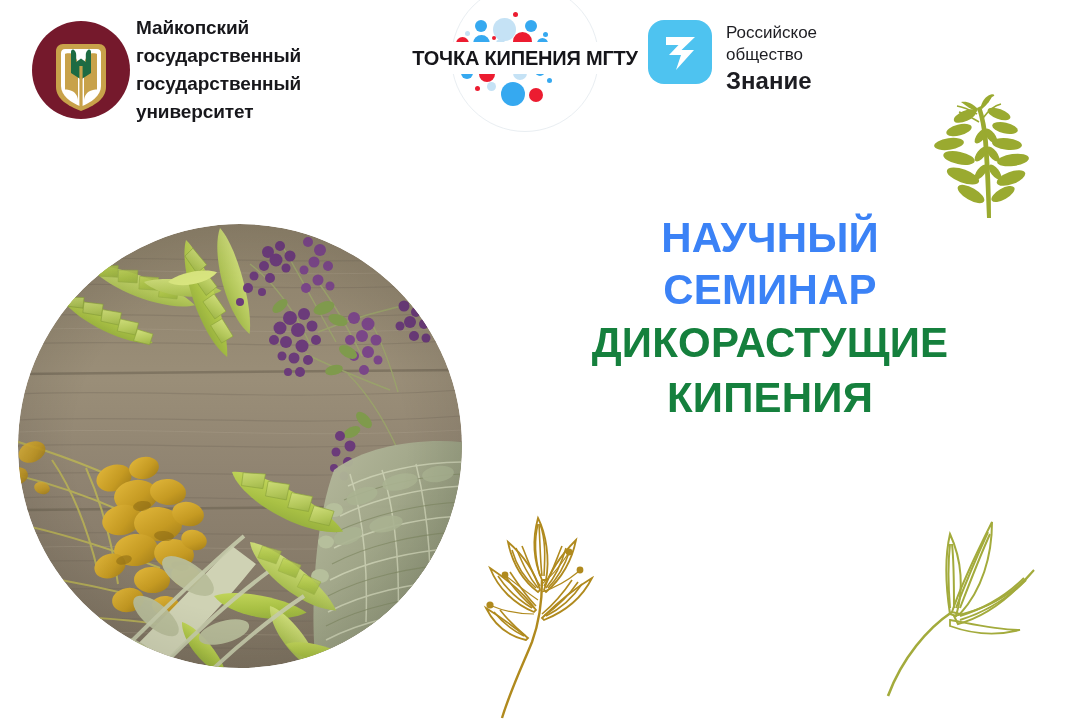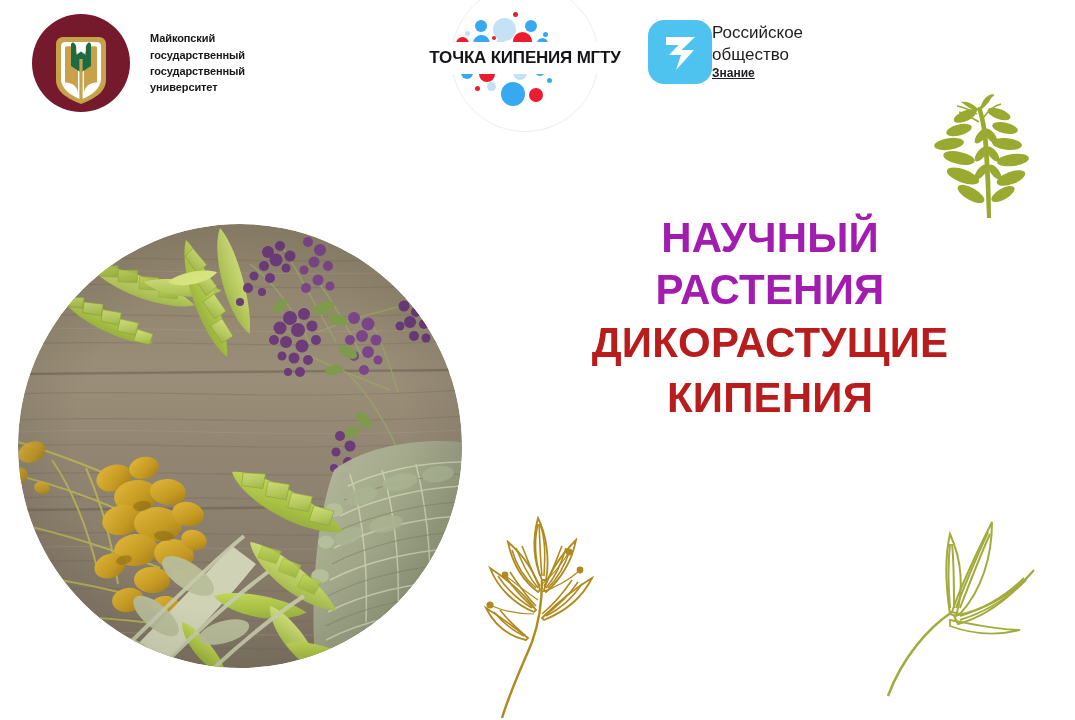--- a/index.html
+++ b/index.html
@@ -17,21 +17,21 @@
   }
 
   
   #mgtu-logo { position:absolute; left:32px; top:14px; display:flex; align-items:center; }
   #mgtu-emblem {
     width:98px; height:98px; border-radius:50%;
     background:#75192c; position:relative; flex:none;
   }
   #mgtu-emblem svg { position:absolute; left:0; top:0; }
   #mgtu-text {
-    margin-left:20px; font-size:11px; font-weight:bold;
+    margin-left:6px; font-size:19px; font-weight:bold;
     line-height:1.48; color:#17171b; letter-spacing:-0.1px;
   }
 
   
   #tk-logo { position:absolute; left:425px; top:4px; width:200px; height:108px; }
   #tk-circle {
     position:absolute; left:26px; top:0px; width:148px; height:108px;
     overflow:hidden;
   }
   #tk-circle .dot { position:absolute; border-radius:50%; }
@@ -39,51 +39,51 @@
     position:absolute; left:26px; top:-20px; width:148px; height:148px;
     border-radius:50%; border:1px solid #e9eef2;
   }
   #tk-band {
     position:absolute; left:0px; top:40px; width:200px; height:28px;
     background:#ffffff; border-radius:6px;
     box-shadow:0 0 0 2px #ffffff;
     display:flex; align-items:center; justify-content:center;
   }
   #tk-band span {
-    font-size:17px; font-weight:bold; color:#16161a;
+    font-size:20px; font-weight:bold; color:#16161a;
     letter-spacing:-0.2px; white-space:nowrap;
   }
 
   
   #znanie-logo { position:absolute; left:648px; top:20px; display:flex; align-items:flex-start; }
   #znanie-mark {
     width:64px; height:64px; border-radius:16px; background:#4ec3f0;
     position:relative; flex:none;
   }
-  #znanie-text { padding-top:2px; }
+  #znanie-text { margin-left:14px; padding-top:2px; }
   .zn-line { font-size:17px; line-height:1.28; color:#1d1d22; font-weight:400; }
-  .zn-line.bold { font-weight:bold; font-size:12px;text-decoration:underline; }
+  .zn-line.bold { font-weight:bold; font-size:24px; }
 
   
   #herb-photo {
     position:absolute; left:18px; top:224px; width:444px; height:444px;
     border-radius:50%; overflow:hidden;
   }
   #herb-photo svg { display:block; }
 
   
   #title-block {
     position:absolute; left:520px; top:212px; width:500px;
     text-align:center;
   }
   .title-line {
     font-weight:bold; letter-spacing:0.2px; white-space:nowrap;
   }
-  .title-line.dark { color:#a21caf; font-size:42px; line-height:1.24; }
-  .title-line.green { color:#b91c1c; font-size:42px; line-height:1.30; }
+  .title-line.dark { color:#3b82f6; font-size:42px; line-height:1.24; }
+  .title-line.green { color:#15803d; font-size:42px; line-height:1.30; }
 
   
   #sprig-topright { position:absolute; left:925px; top:92px; }
   #sprig-bottomcenter { position:absolute; left:472px; top:480px; }
   #sprig-bottomright { position:absolute; left:880px; top:478px; }
 </style>
 </head>
 <body>
 
 <div id="logo-bar">
@@ -498,21 +498,21 @@
         <stop offset="60%" stop-color="#000000" stop-opacity="0"></stop>
         <stop offset="100%" stop-color="#000000" stop-opacity="0.12"></stop>
       </radialGradient>
       <rect x="0" y="0" width="444" height="444" fill="url(#vig)"></rect>
     </g>
   </svg>
 </div>
 
 <div id="title-block">
   <div class="title-line dark">НАУЧНЫЙ</div>
-  <div class="title-line dark">РАСТЕНИЯ</div>
+  <div class="title-line dark">СЕМИНАР</div>
   <div class="title-line green">ДИКОРАСТУЩИЕ</div>
   <div class="title-line green">КИПЕНИЯ</div>
 </div>
 
 <div id="sprig-topright">
   <svg width="130" height="128" viewBox="0 0 130 128">
     <g fill="#9aaa30">
 
       <path d="M62 126 C61 100 60 72 58 48 C57 36 55 26 52 16 L56 14 C60 26 62 38 63 50 C65 76 66 102 66 126 Z"></path>
 

